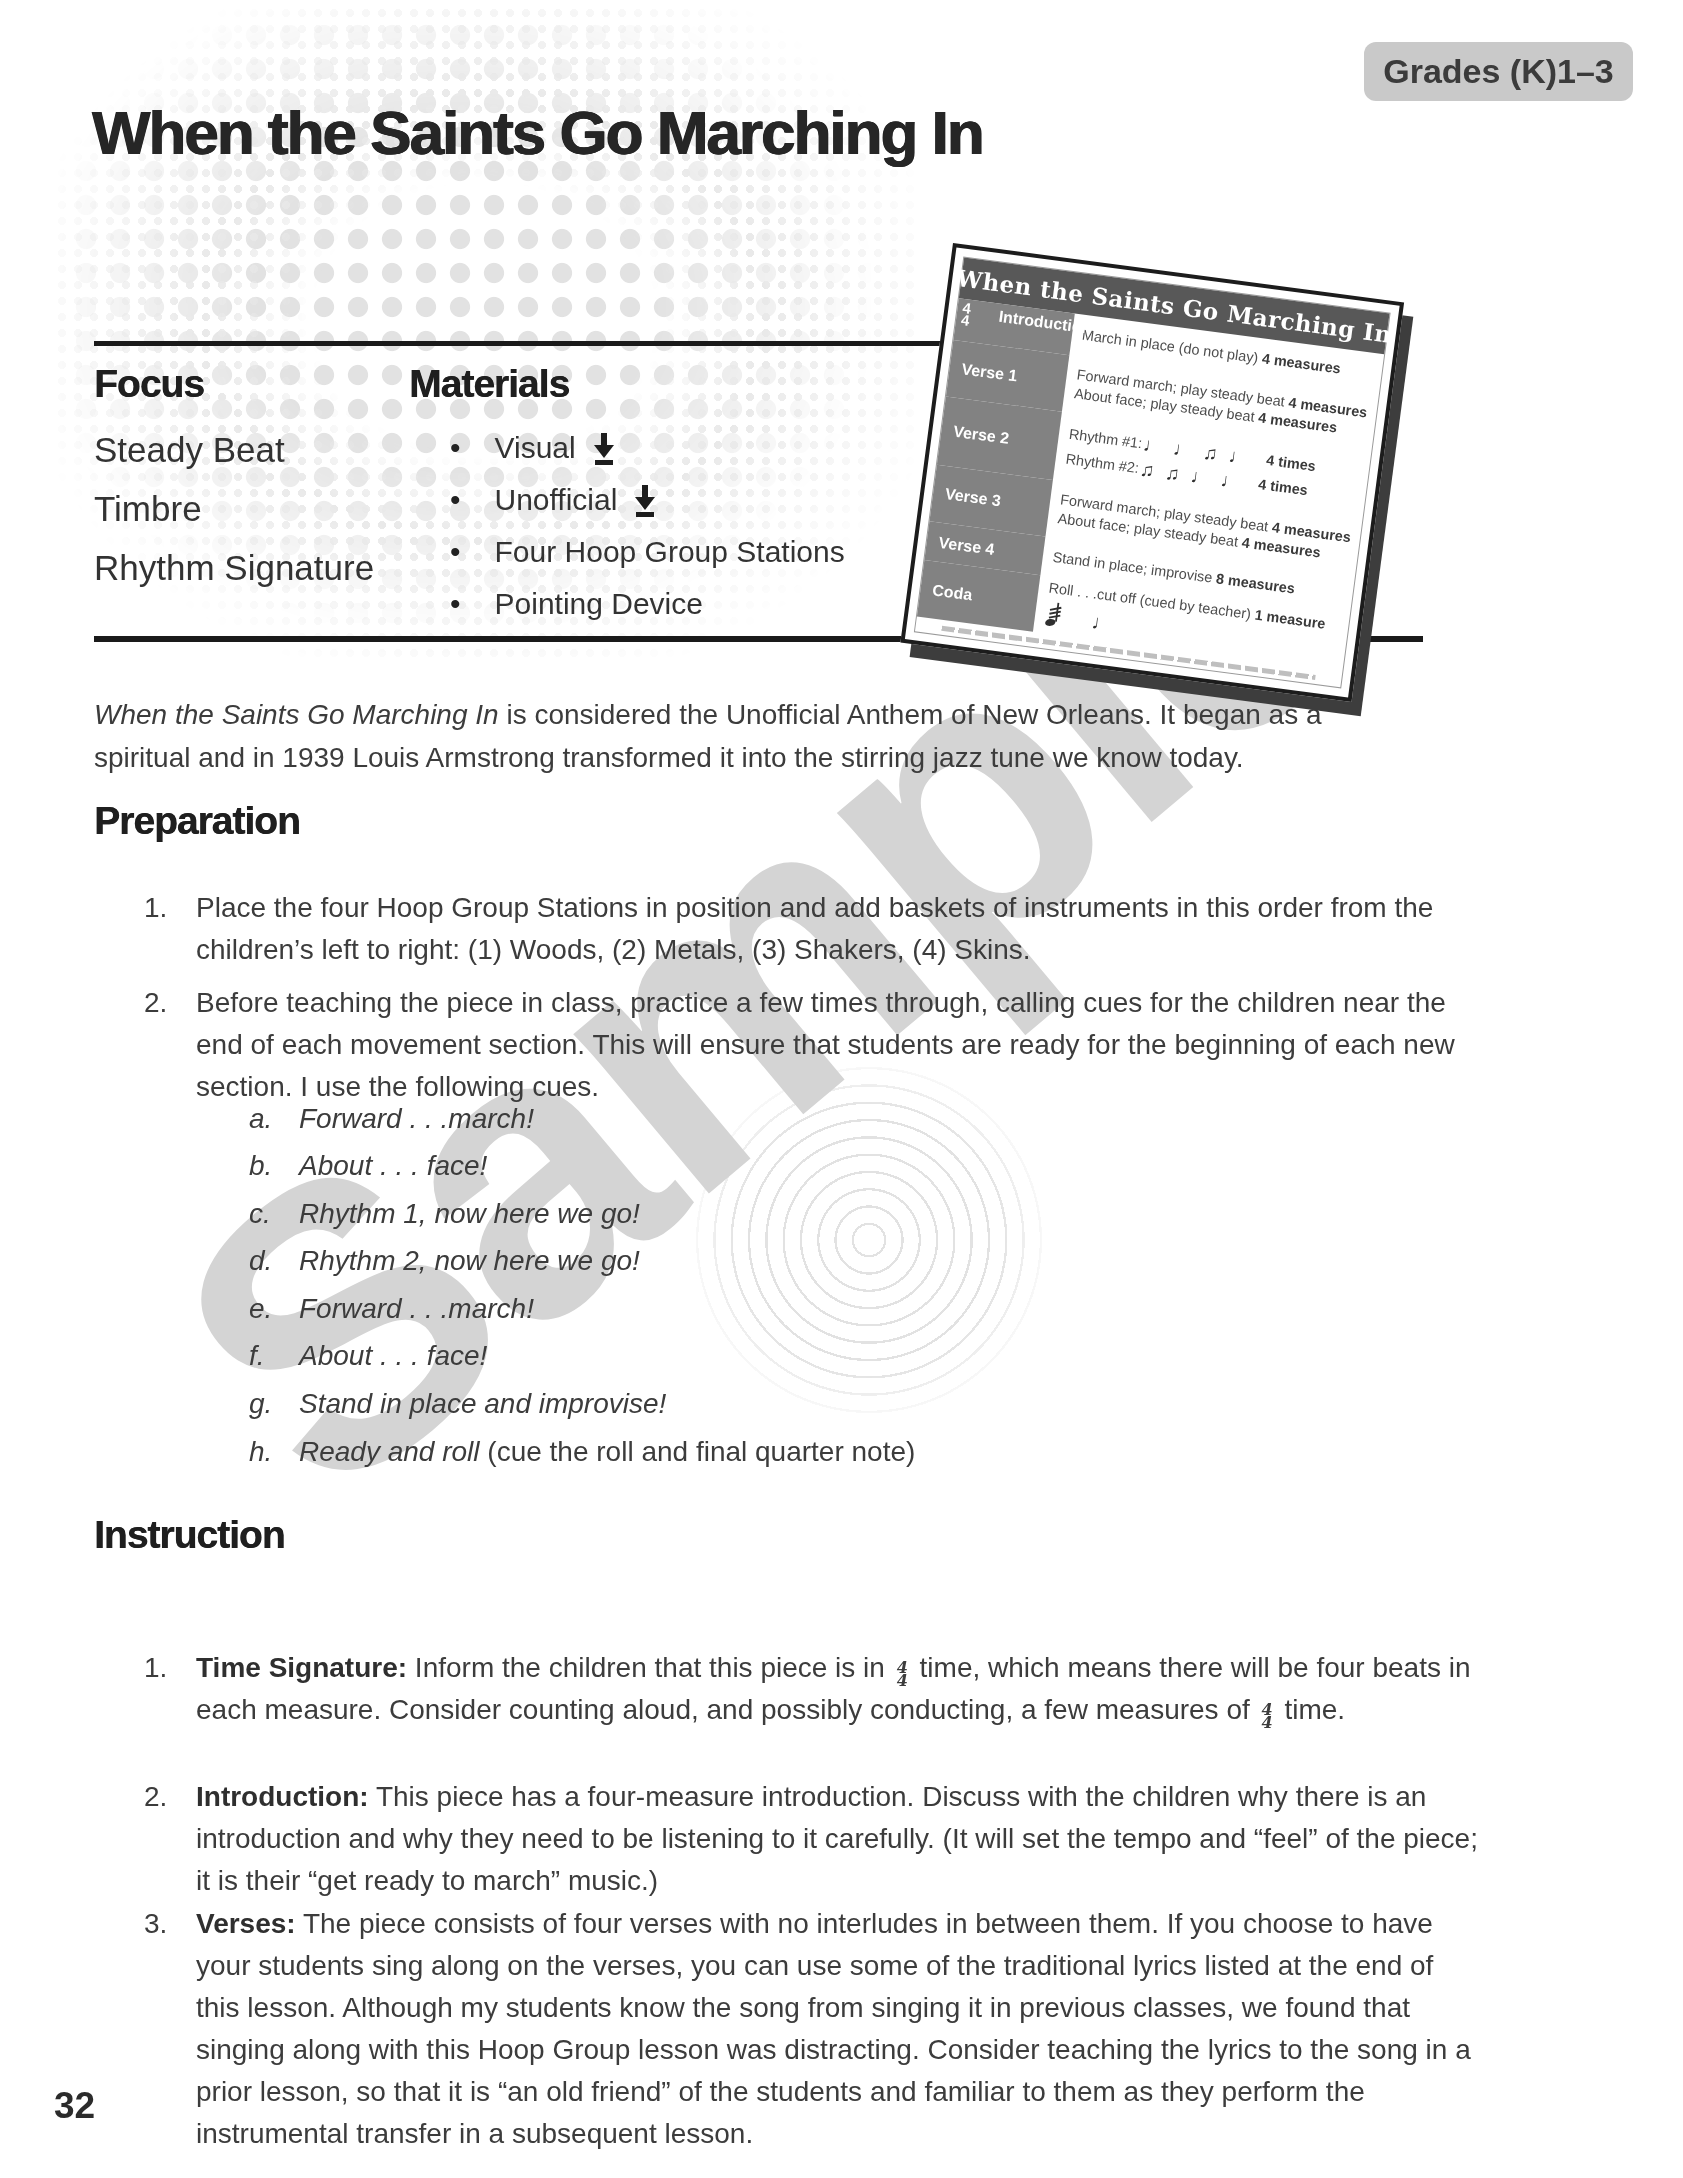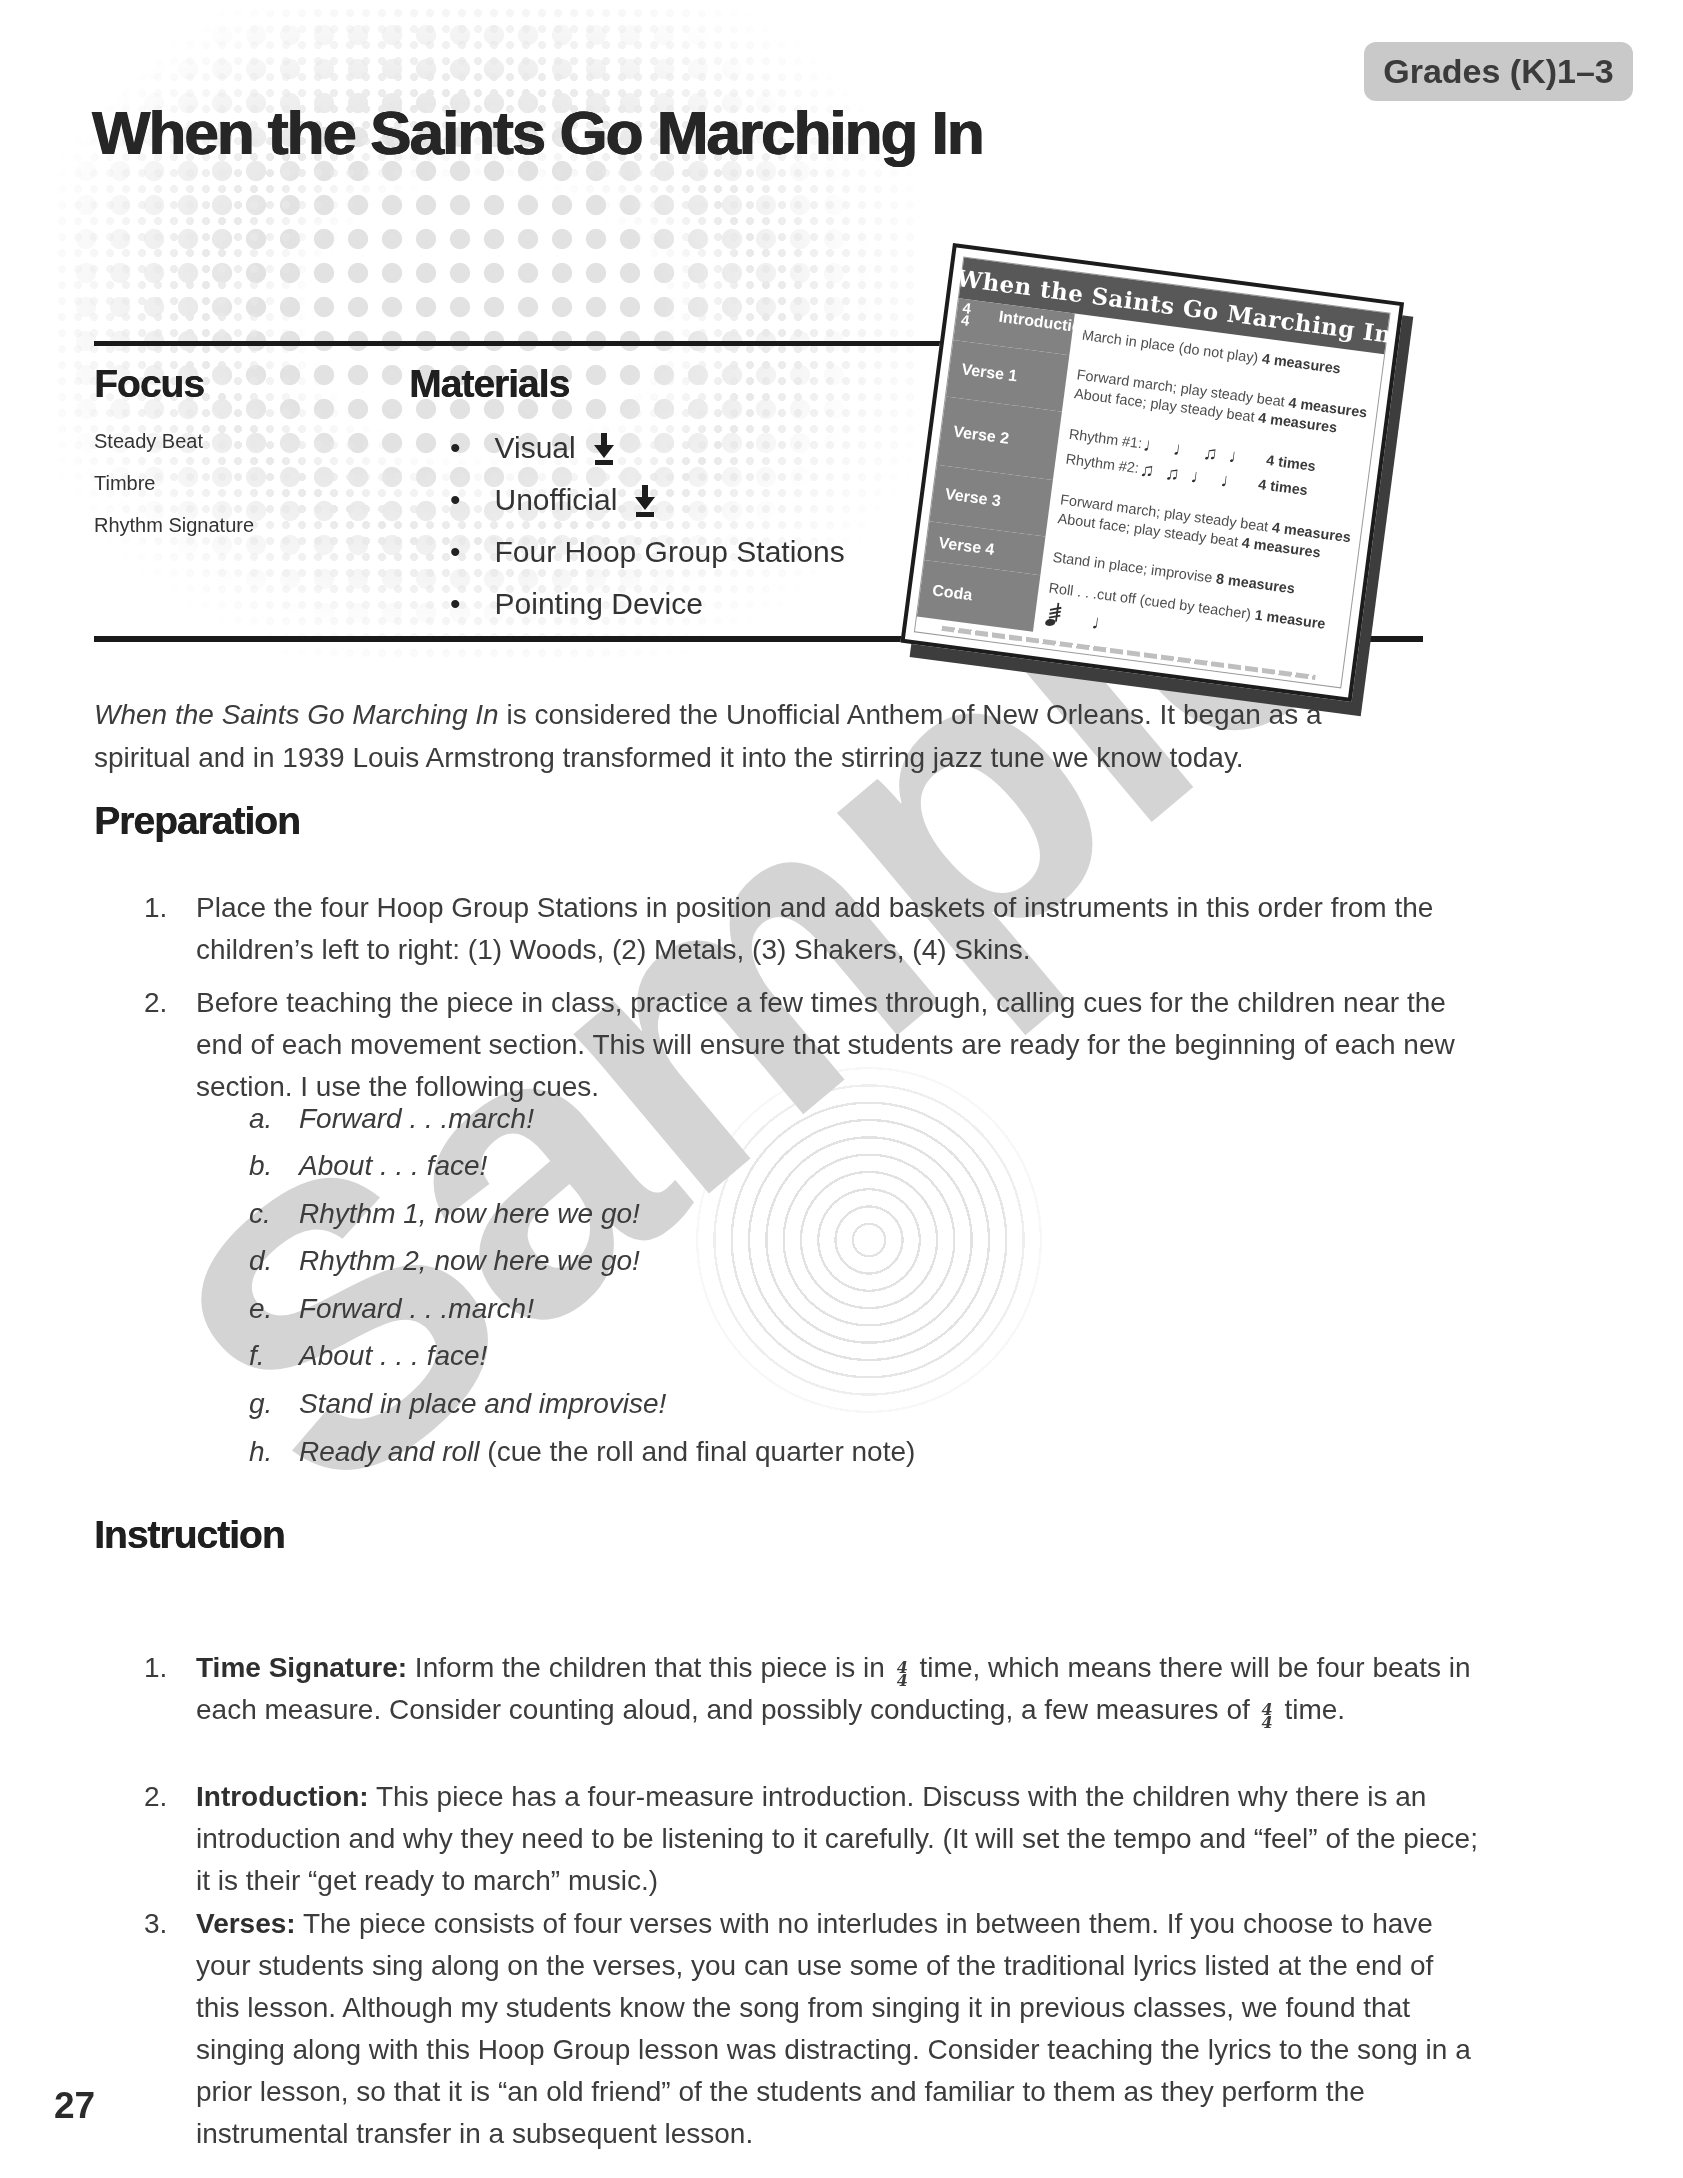--- a/index.html
+++ b/index.html
@@ -33,21 +33,21 @@
     letter-spacing:-2px;color:#262626;text-shadow:0.6px 0 0 #262626,-0.6px 0 0 #262626;}
 
   
   .rule{position:absolute;height:5px;background:#1a1a1a;z-index:2;}
   #rule-top{left:94px;top:341px;width:898px;}
   #rule-bottom{left:94px;top:636px;width:1329px;height:6px;}
   .section-h{position:absolute;z-index:2;font-size:39px;font-weight:bold;letter-spacing:-1px;color:#1f1f1f;
     text-shadow:0.5px 0 0 #1f1f1f;}
   #focus-h{left:94px;top:362px;}
   #materials-h{left:409px;top:362px;}
-  #focus-list{position:absolute;left:94px;top:430px;z-index:2;font-size:20px;color:#333;}
+  #focus-list{position:absolute;left:94px;top:430px;z-index:2;font-size:35px;color:#333;}
   #focus-list .f-item{margin-bottom:19px;}
   #materials-list{position:absolute;left:450px;top:422px;z-index:2;font-size:30px;color:#333;}
   .mat-row{display:flex;align-items:center;height:52px;}
   .mat-row::before{content:"•";font-size:30px;color:#222;margin-right:34px;}
   .dl-icon{margin-left:14px;position:relative;top:4px;}
 
   
   .visual-card{position:absolute;left:953px;top:243px;width:455px;height:403px;z-index:5;
     background:#fff;border:4px solid #1c1c1c;box-sizing:border-box;
     transform:rotate(7.5deg);transform-origin:0 0;box-shadow:11px 13px 0 #3d3d3d;padding:8px;}
@@ -300,15 +300,15 @@
       <span class="lead">Introduction:</span><span> This piece has a four-measure introduction. Discuss with the children why there is an introduction and why they need to be listening to it carefully. (It will set the tempo and “feel” of the piece; it is their “get ready to march” music.)</span>
     </div>
   </div>
   <div id="point-3" class="num-item">
     <span class="num">3.</span>
     <div class="body">
       <span class="lead">Verses:</span><span> The piece consists of four verses with no interludes in between them. If you choose to have your students sing along on the verses, you can use some of the traditional lyrics listed at the end of this lesson. Although my students know the song from singing it in previous classes, we found that singing along with this Hoop Group lesson was distracting. Consider teaching the lyrics to the song in a prior lesson, so that it is “an old friend” of the students and familiar to them as they perform the instrumental transfer in a subsequent lesson.</span>
     </div>
   </div>
 
-  <div class="page-num">27</div>
+  <div class="page-num">32</div>
 </div>
 
 
 </body></html>

